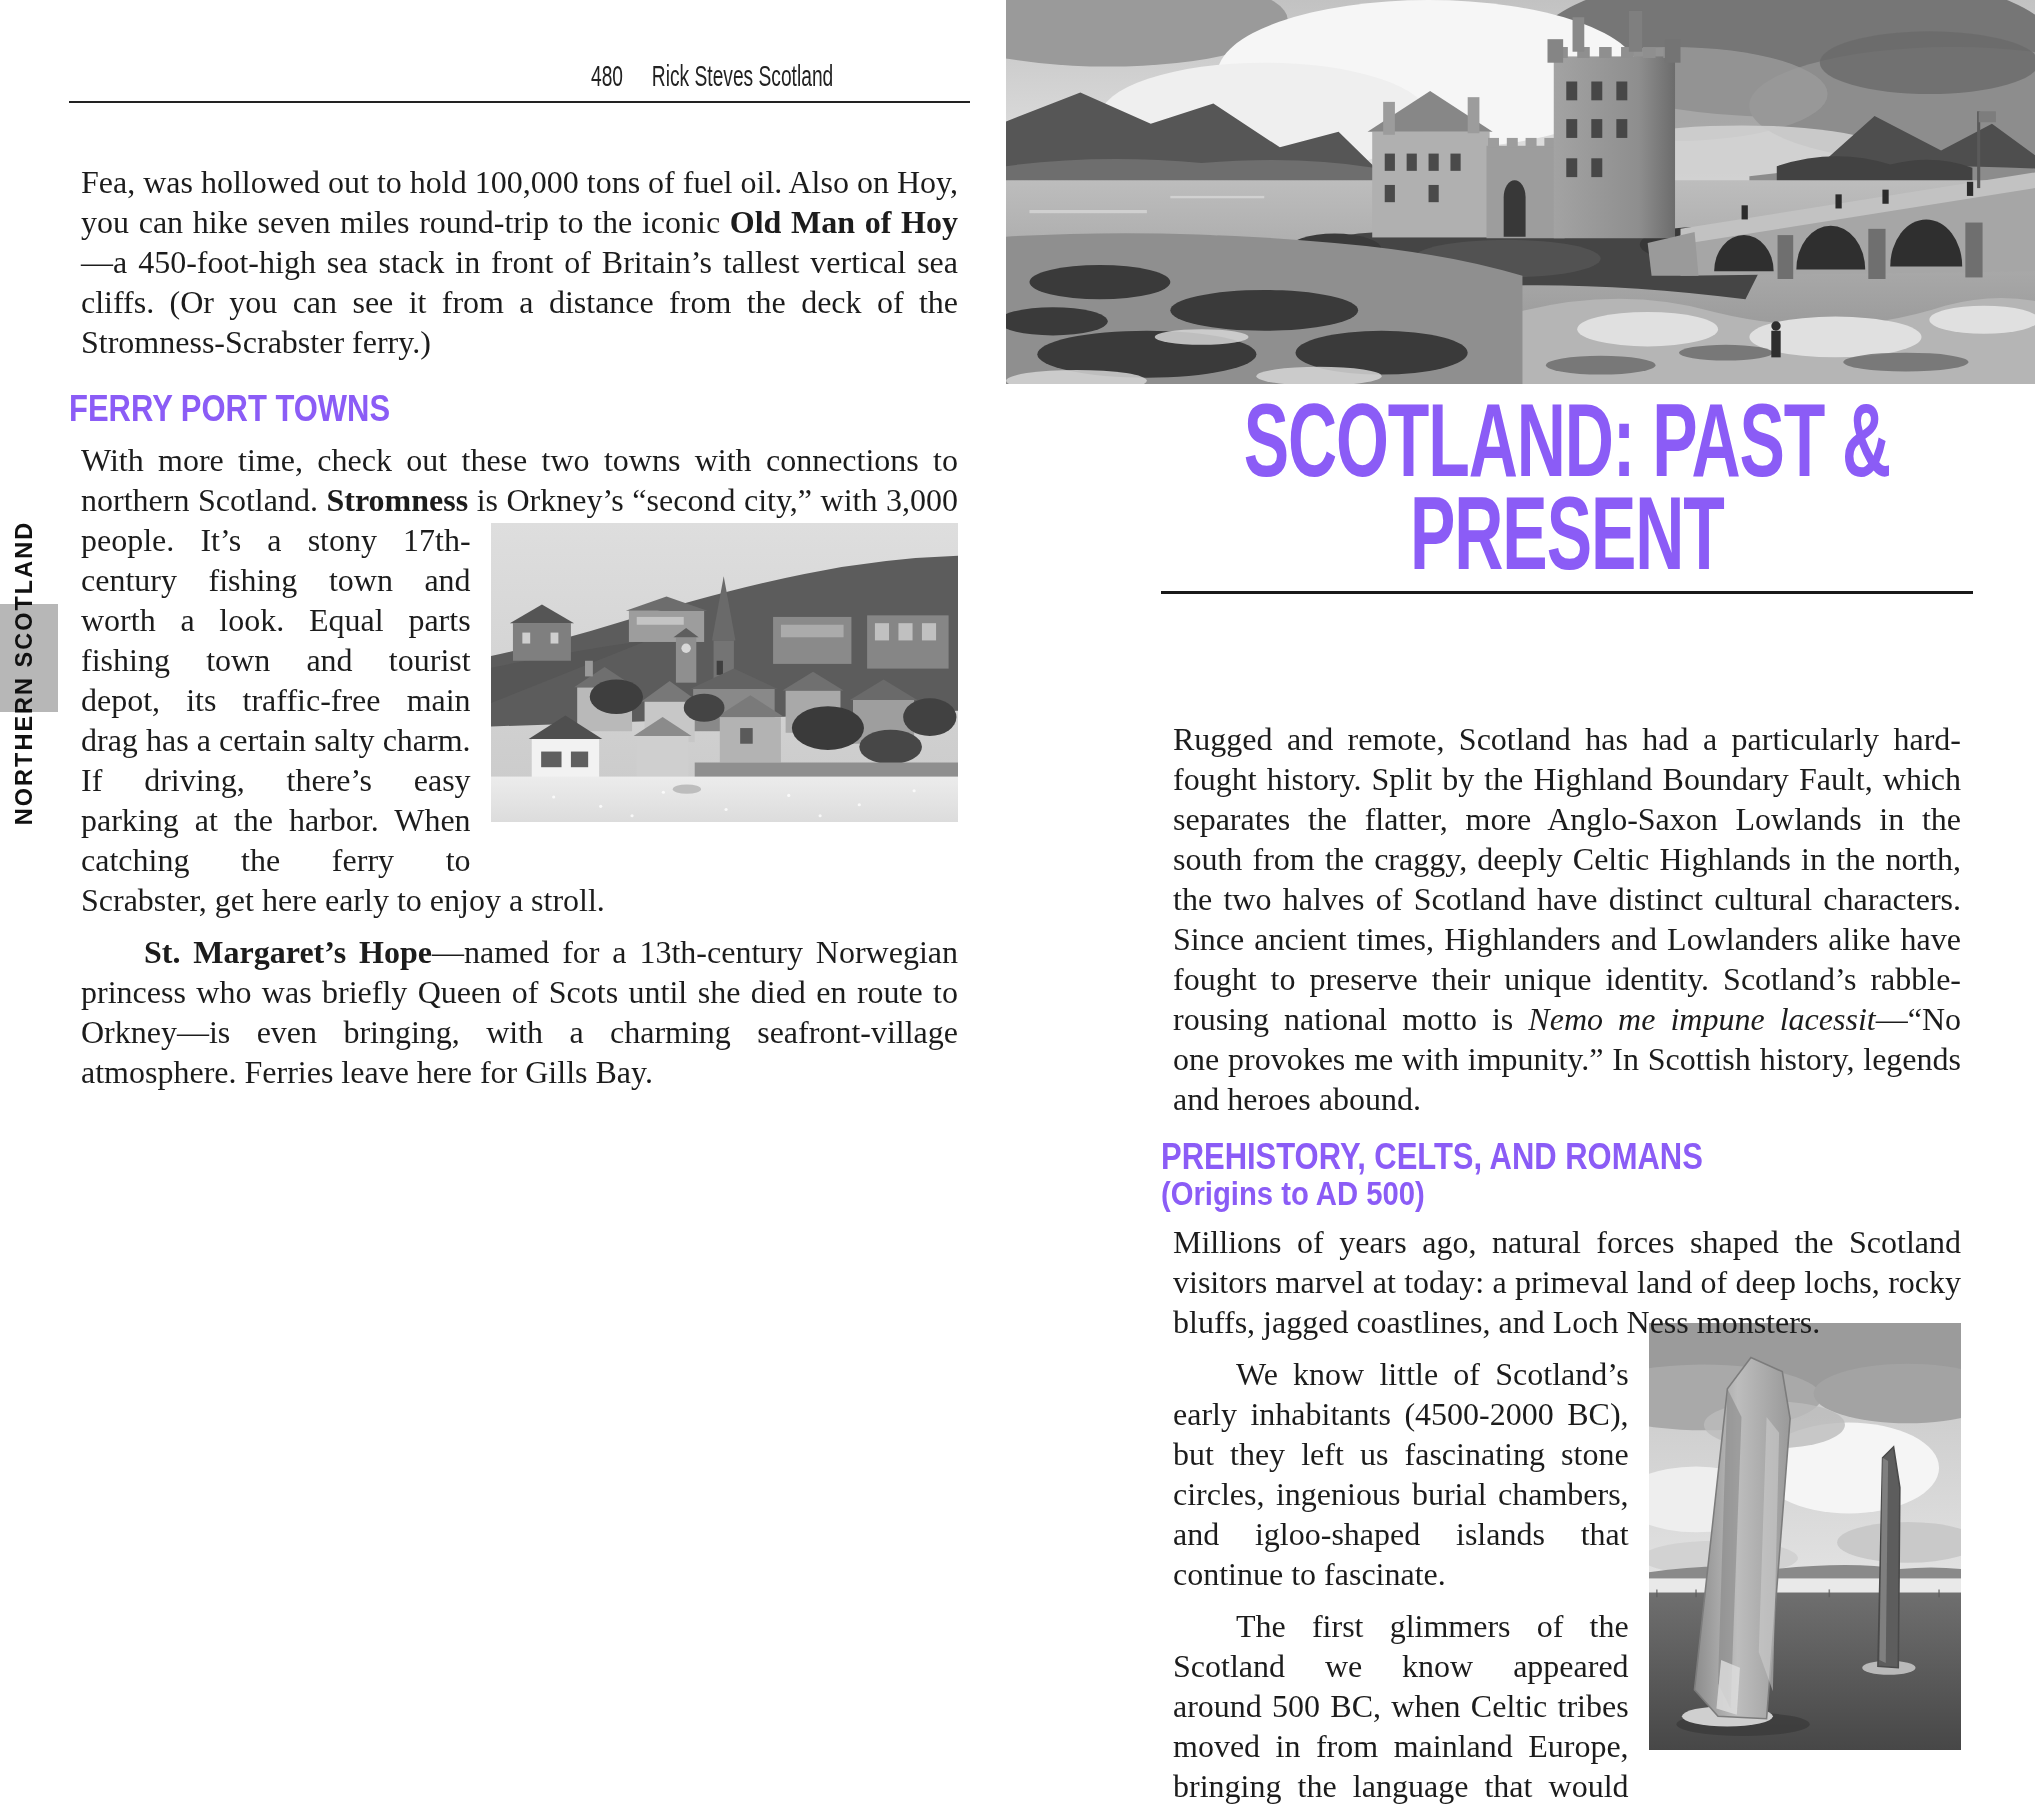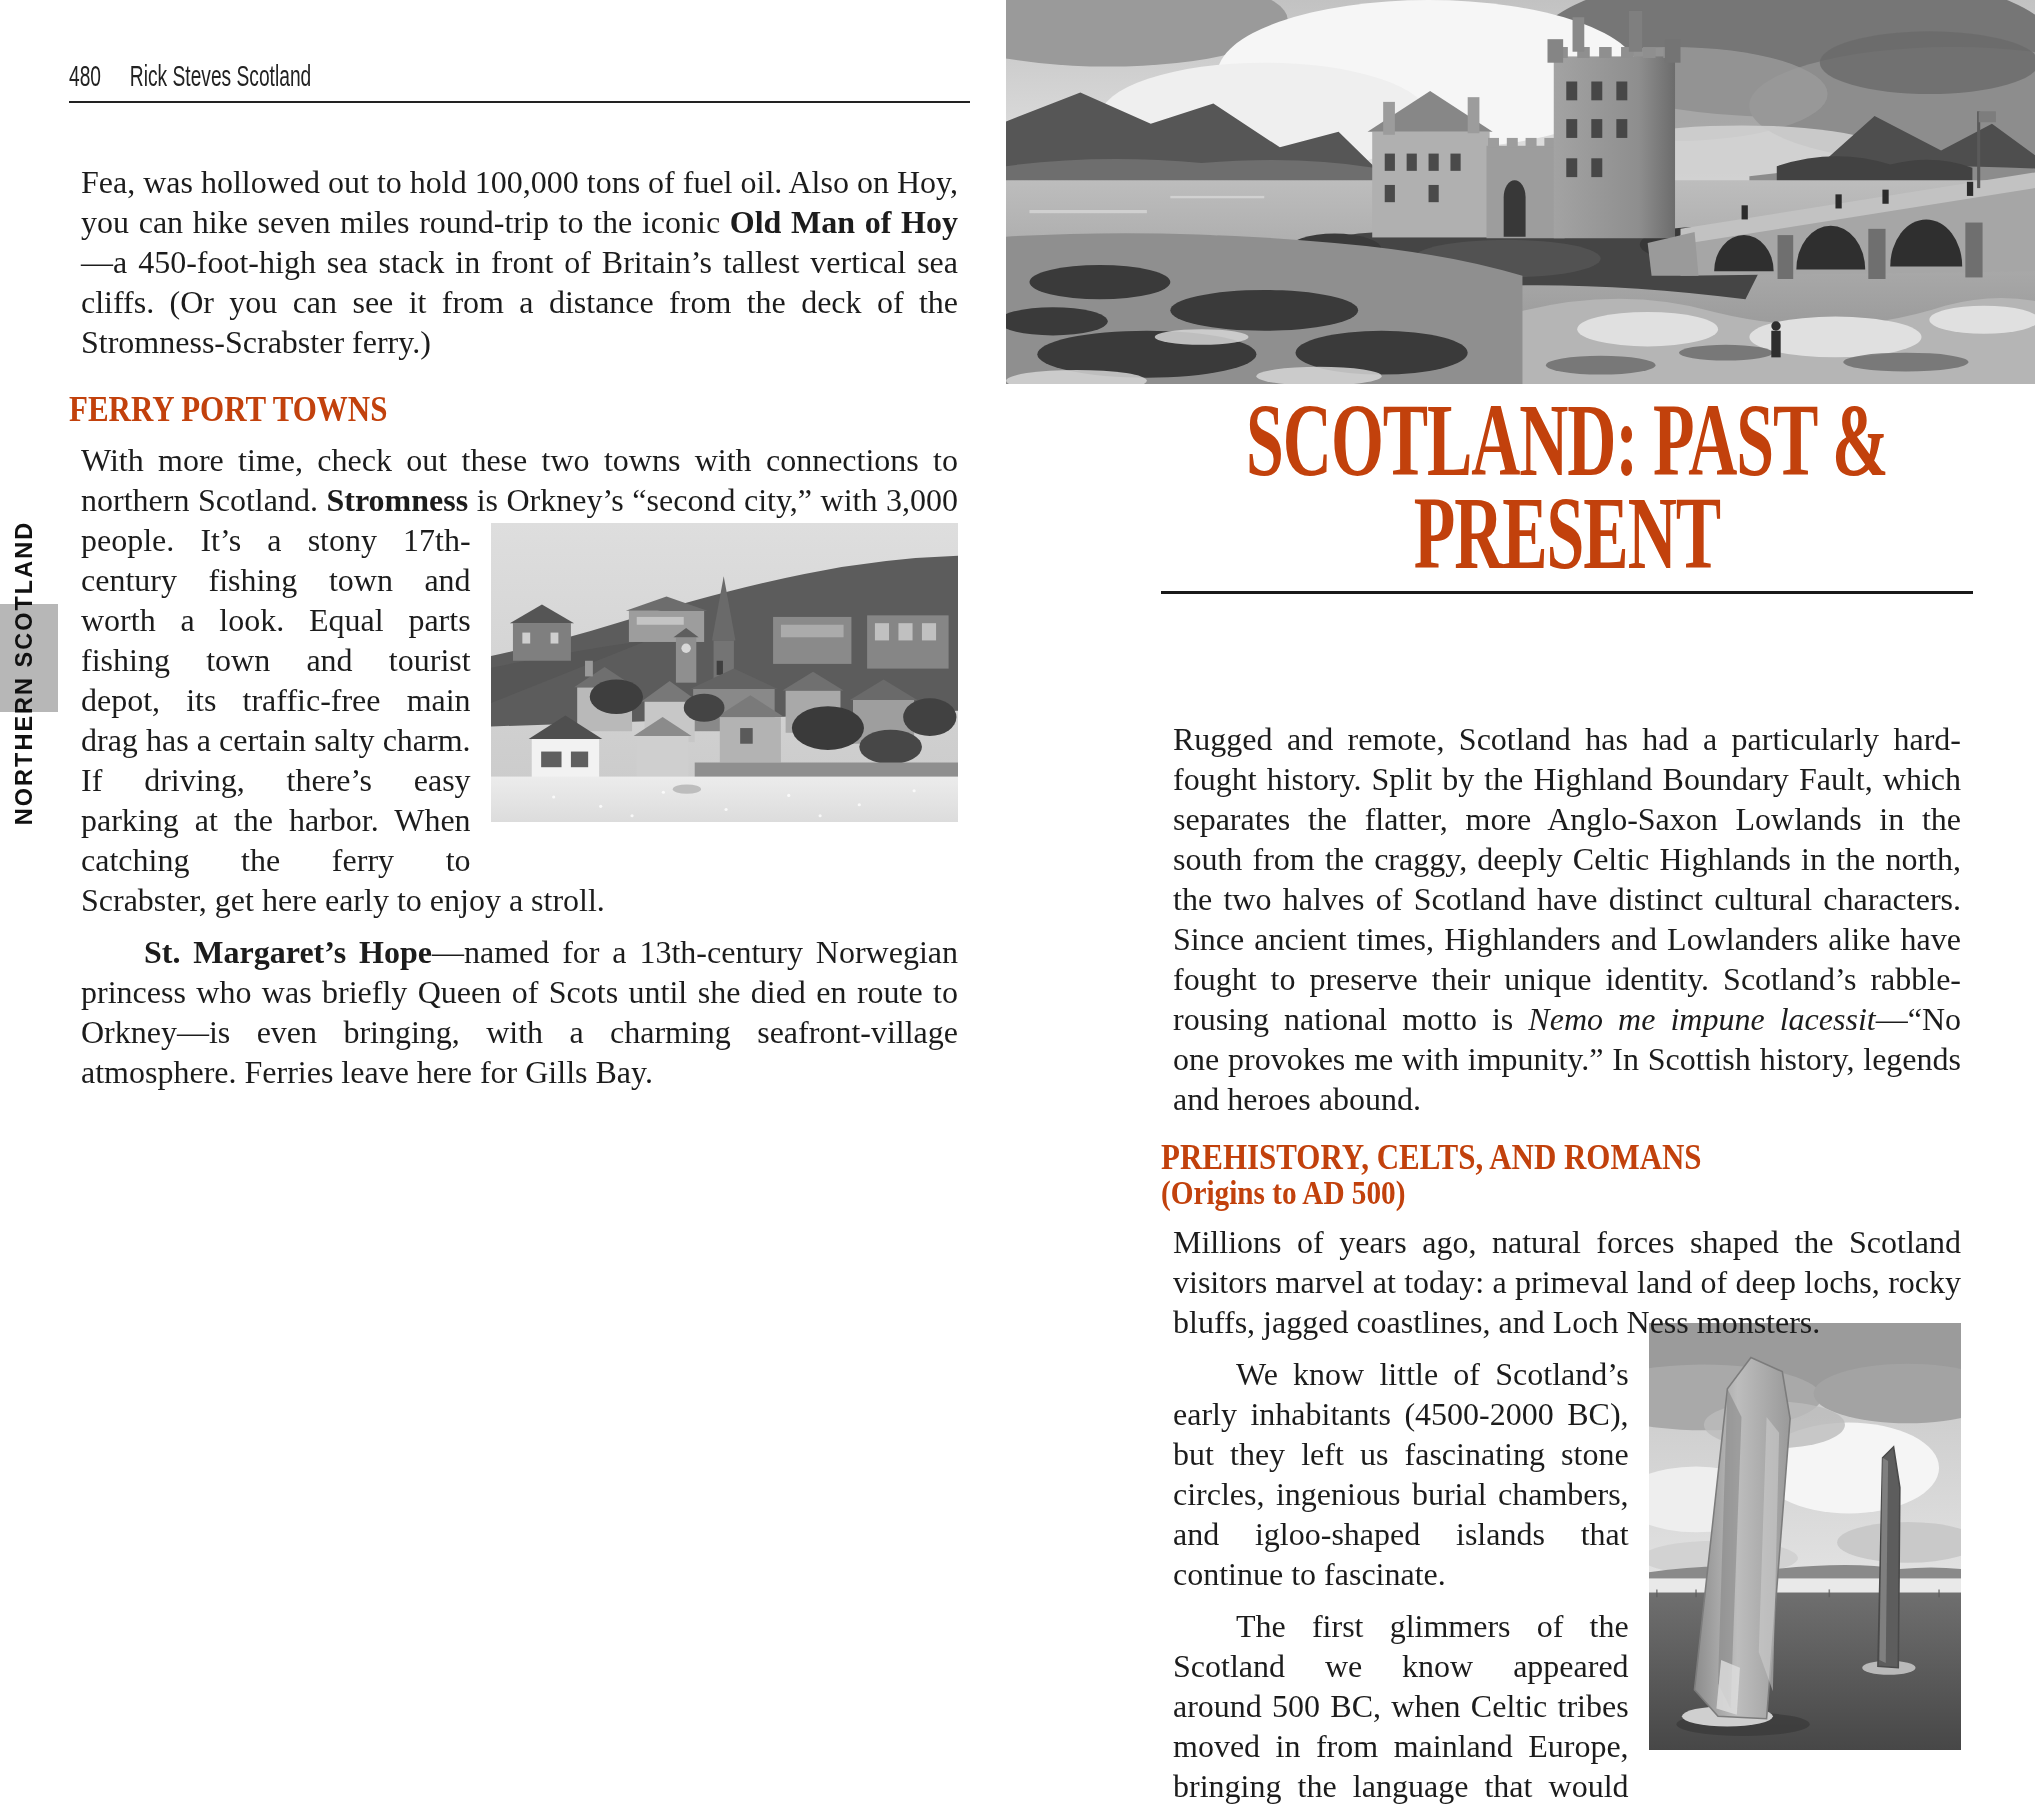--- a/index.html
+++ b/index.html
@@ -6,27 +6,27 @@
   body{
     width:2035px;height:1809px;position:relative;overflow:hidden;
     background:#ffffff;color:#1c1c1c;
     font-family:"Liberation Serif", serif;
   }
   .para{font-size:32px;line-height:40px;text-align:justify;margin:12px;}
   .para .b{font-weight:bold;}
   .para .i{font-style:italic;}
   .ind{text-indent:63px;}
   .cx{display:inline-block;transform-origin:0 50%;white-space:nowrap;}
-  h1,h2,h3{margin:0;font-family:Liberation Serif, serif;color:#c2410c;}
+  h1,h2,h3{margin:0;font-family:Liberation Sans, sans-serif;color:#8b5cf6;}
 
   
   .left-header{
     position:absolute;left:69px;top:59px;width:901px;height:42px;
     border-bottom:2.3px solid #222;
-    font-family:"Liberation Sans", sans-serif;font-size:30px;color:#222;
+    font-family:"Liberation Sans", sans-serif;font-size:30px;color:#222;text-align:right;
   }
   .left-header .cx{transform:scaleX(0.64);}
   .left-header .running{margin-left:45px;}
   .sidebar-tab{position:absolute;left:0;top:604px;width:58px;height:108px;}
   .sidebar-label{
     position:absolute;left:24px;top:673px;
     transform:translate(-50%,-50%) rotate(-90deg);
     font-family:"Liberation Sans", sans-serif;font-weight:bold;font-size:23.5px;
     letter-spacing:2px;white-space:nowrap;color:#111;
   }

